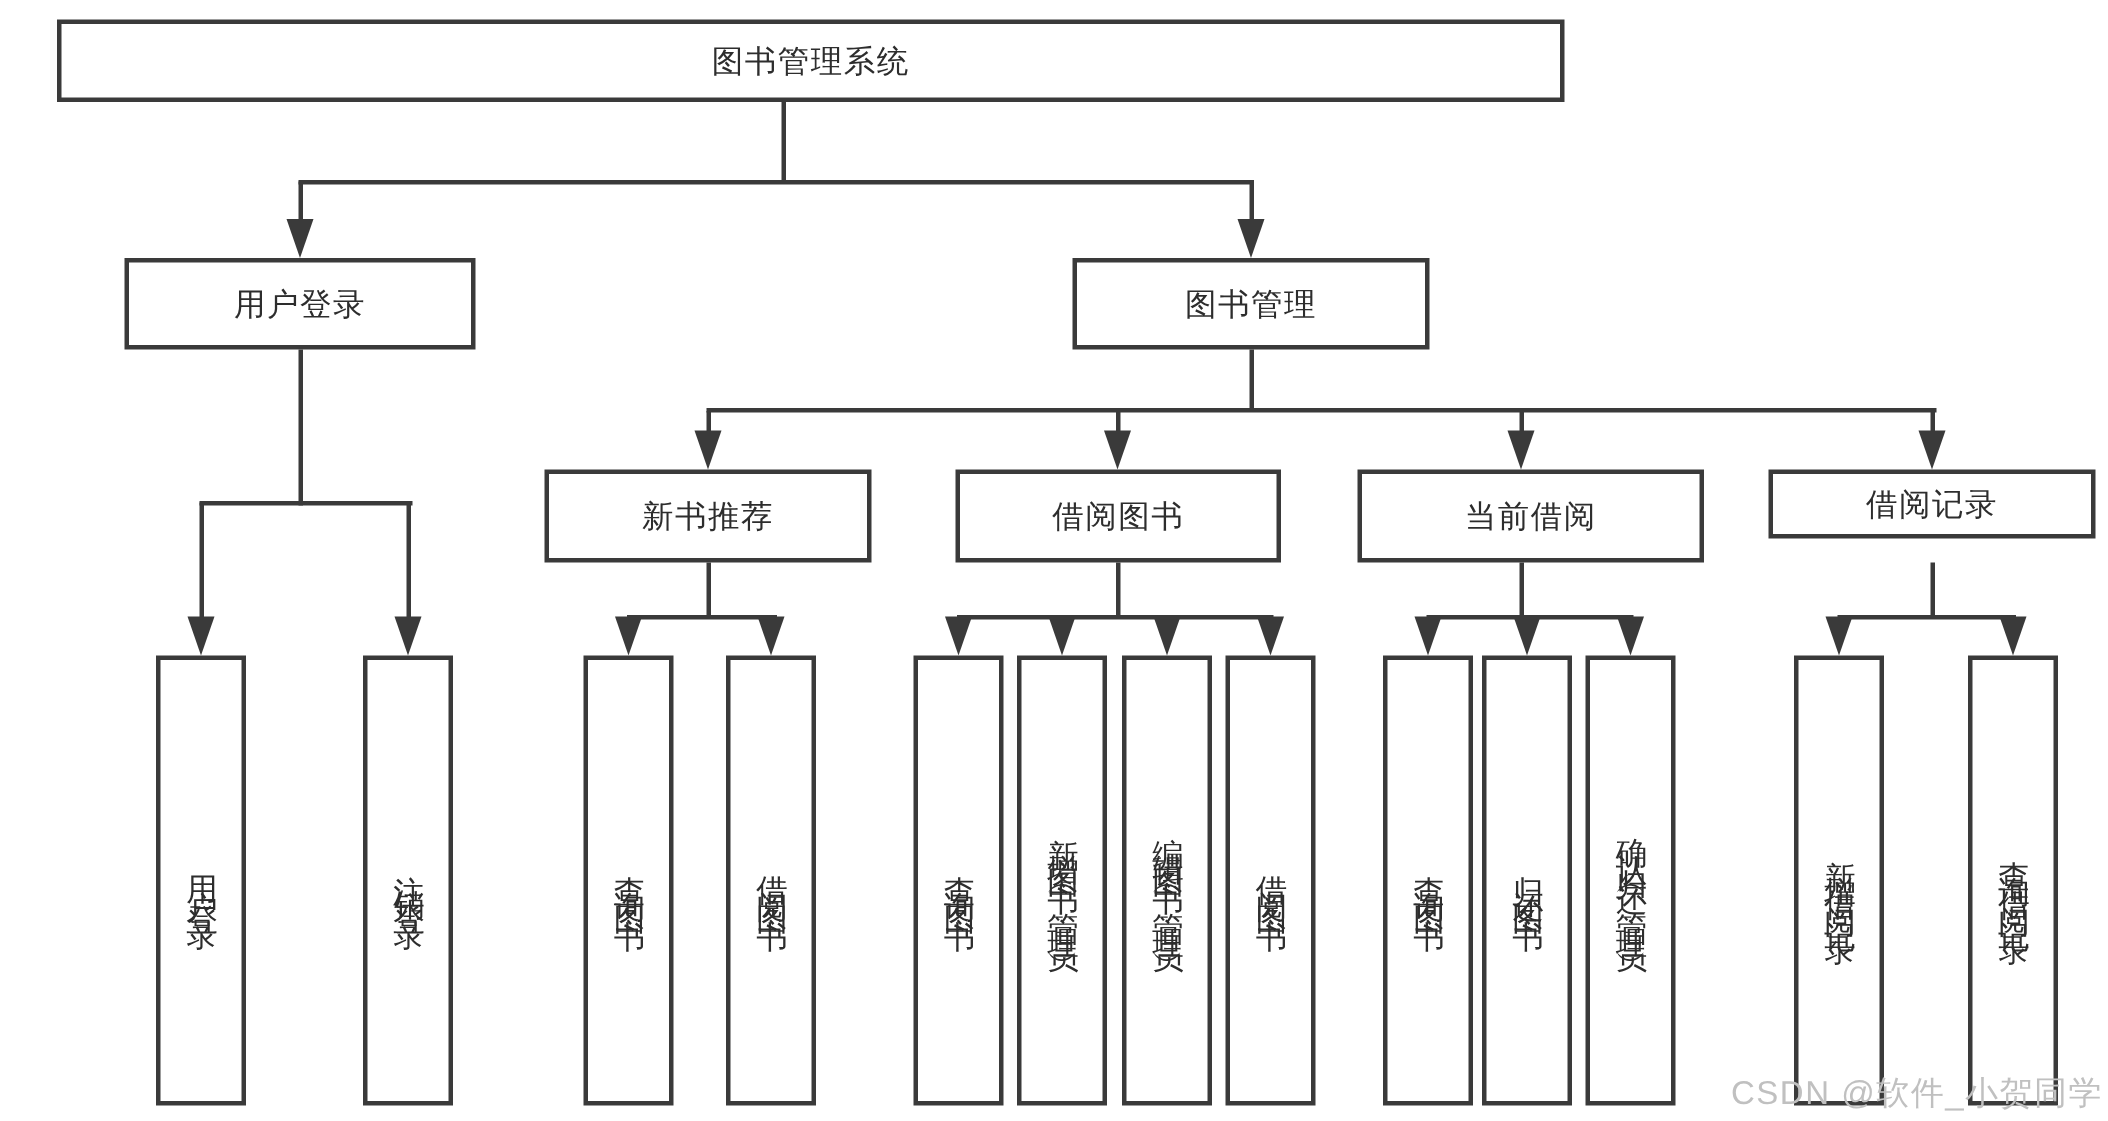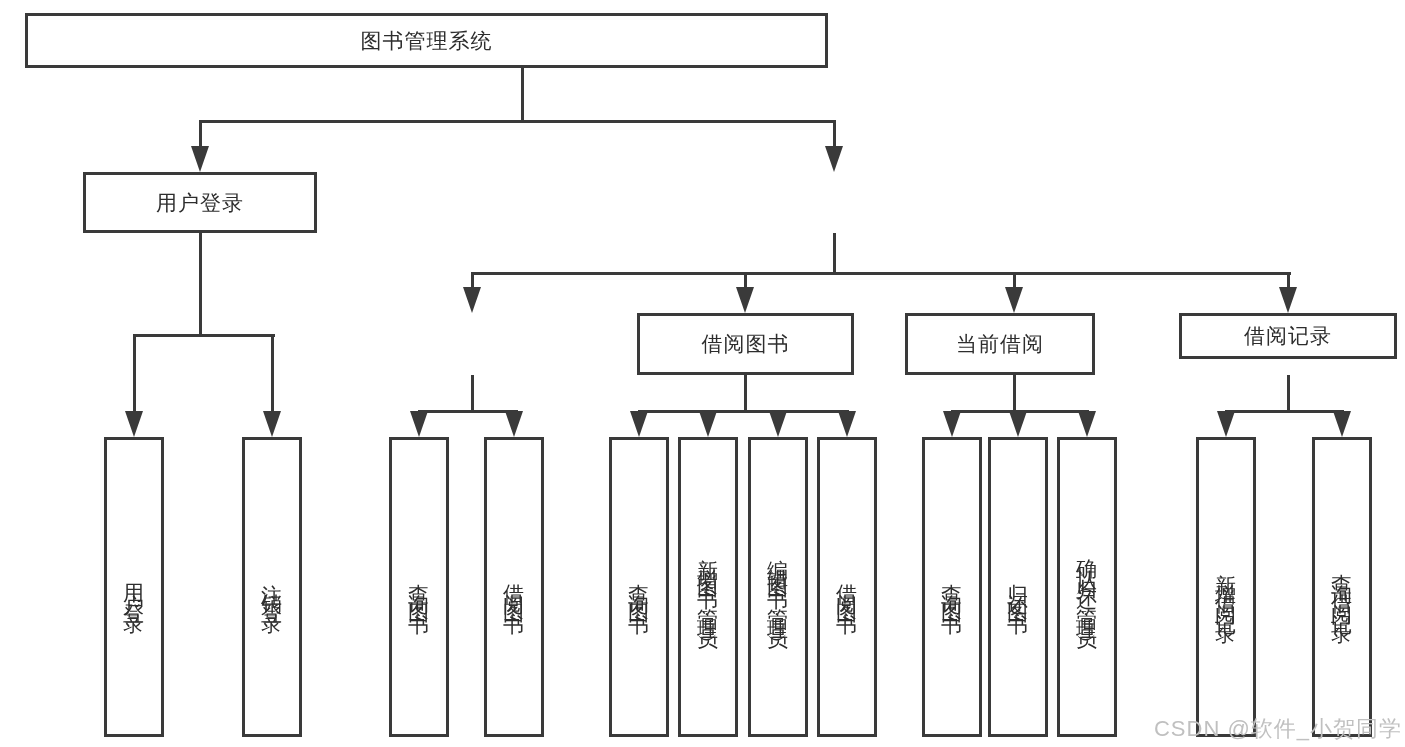--- a/index.html
+++ b/index.html
@@ -24,29 +24,31 @@
   .watermark{
     position:absolute;right:3px;bottom:3px;z-index:10;
     font-size:22px;color:#c0c0c0;letter-spacing:1px;margin-left:20px;
   }
 </style>
 </head>
 <body>
 
 <div class="canvas">
 
-  <div class="box" style="left:25px;top:13px;width:803px;height:55px;">图书管理系统</div>
+  <div class="box" style="left:38px;top:13px;width:1005px;height:55px;">图书管理系统</div>
 
   <div class="box" style="left:83px;top:172px;width:234px;height:61px;">用户登录</div>
 
+  <div class="box" style="left:715px;top:172px;width:238px;height:61px;">图书管理</div>
 
+  <div class="box" style="left:363px;top:313px;width:218px;height:62px;">新书推荐</div>
 
   <div class="box" style="left:637px;top:313px;width:217px;height:62px;">借阅图书</div>
 
-  <div class="box" style="left:905px;top:313px;width:190px;height:62px;">当前借阅</div>
+  <div class="box" style="left:905px;top:313px;width:231px;height:62px;">当前借阅</div>
 
   <div class="box" style="left:1179px;top:313px;width:218px;height:46px;">借阅记录</div>
 
   <div class="box leaf" style="left:104px;top:437px;width:60px;height:300px;">
     <span class="vtext">用户登录</span>
   </div>
   <div class="box leaf" style="left:242px;top:437px;width:60px;height:300px;">
     <span class="vtext">注销登录</span>
   </div>
 

